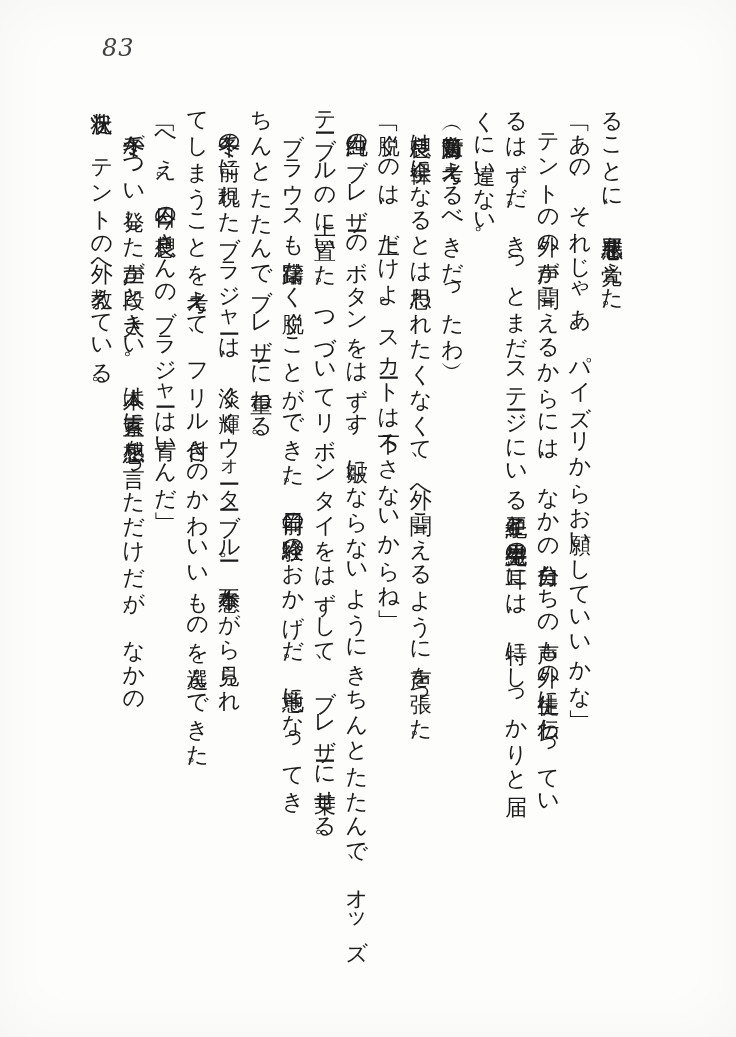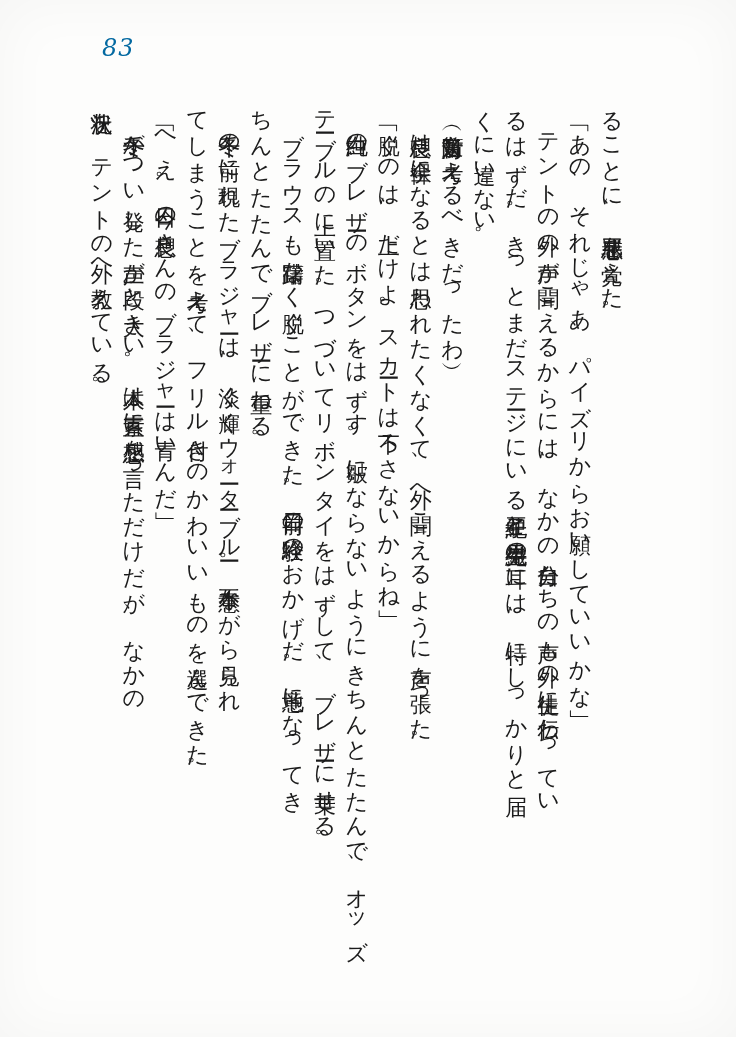--- a/index.html
+++ b/index.html
@@ -22,21 +22,21 @@
     font-family: "DejaVu Serif", "Liberation Serif", serif;
     color: #1b1b1b;
   }
   .page-number {
     position: absolute;
     top: 34px;
     left: 102px;
     font-size: 24px;
     font-style: italic;
     letter-spacing: 1px;
-    color: #0369a1;
+    color: #404040;
   }
   .text-block {
     position: absolute;
     top: 96px;
     right: 108px;
     height: 938px;
     writing-mode: vertical-rl;
     text-orientation: mixed;
     font-size: 22px;
     line-height: 1.45;

